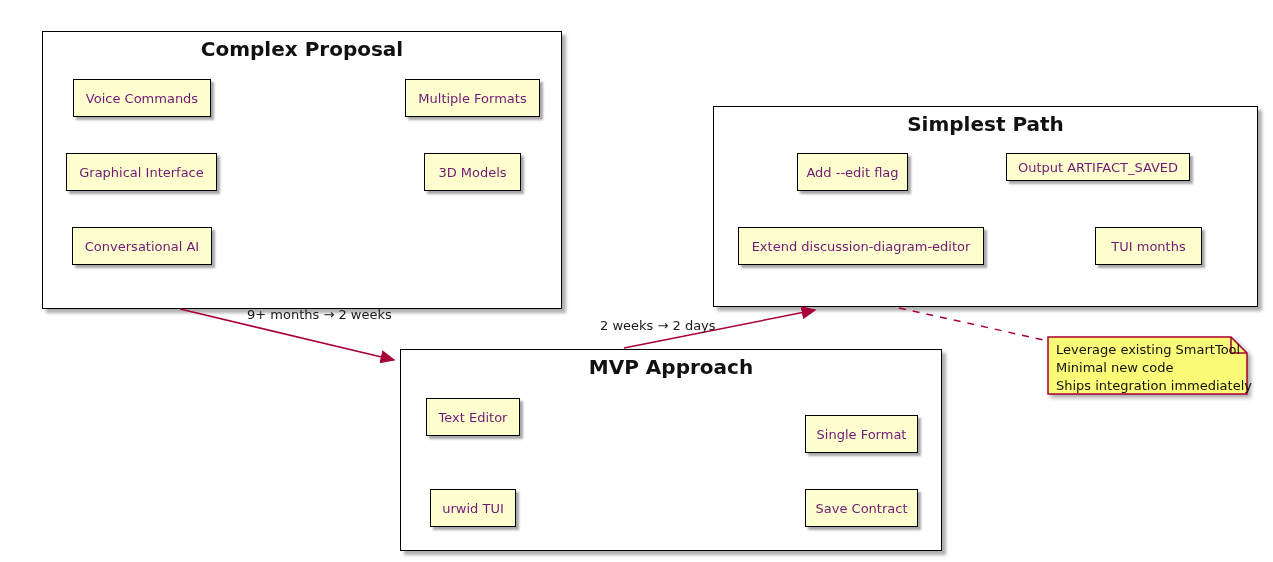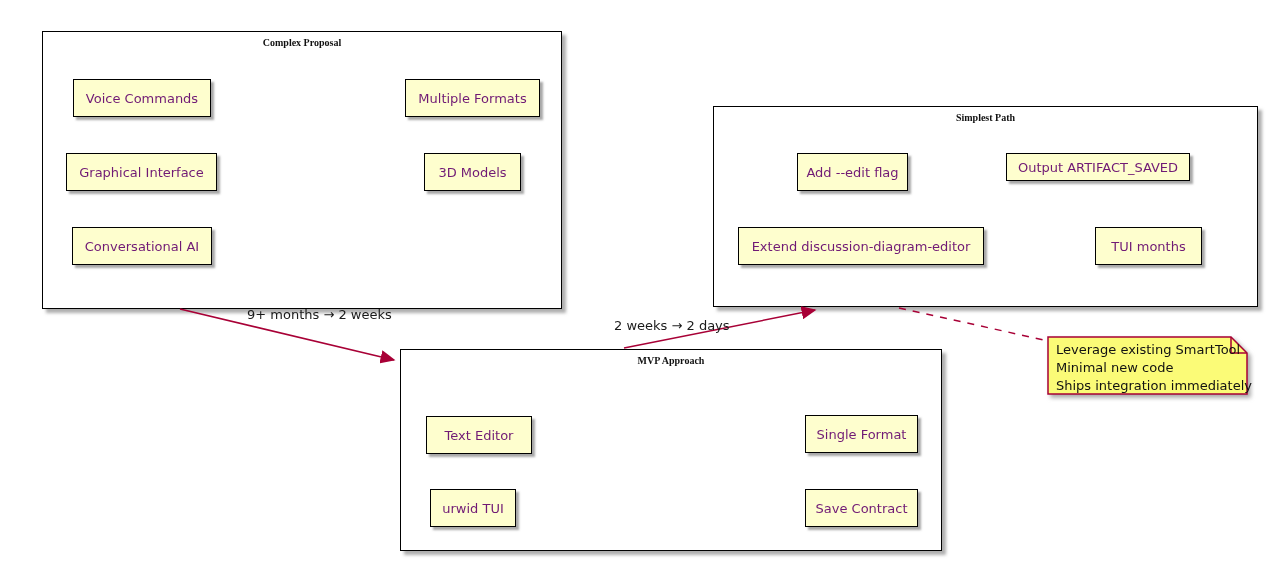--- a/index.html
+++ b/index.html
@@ -14,24 +14,23 @@
   .group{
     position:absolute;
     background:#ffffff;
     border:1.5px solid #000000;
     box-shadow:4px 4px 3px rgba(110,110,110,0.55);
     box-sizing:border-box;
   }
   .group-title{
     text-align:center;
     font-weight:bold;
-    font-size:10px;
+    font-size:20px;
     padding-top:5px;
     color:#111111;
-    font-family:Liberation Serif, serif;
   }
   .node{
     position:absolute;
     background:#fefece;
     border:1.5px solid #000000;
     box-shadow:3px 3px 2px rgba(110,110,110,0.6);
     box-sizing:border-box;
     display:flex;align-items:center;justify-content:center;
     font-size:13px;
     white-space:nowrap;
@@ -82,34 +81,34 @@
       <marker id="arrowhead" markerWidth="11" markerHeight="9" refX="9" refY="4.5" orient="auto">
         <polygon points="0 0, 10 4.5, 0 9" fill="#a80036"></polygon>
       </marker>
     </defs>
     <line x1="180" y1="309" x2="394" y2="360" stroke="#a80036" stroke-width="1.5" marker-end="url(#arrowhead)"></line>
     <line x1="624" y1="348" x2="815" y2="310" stroke="#a80036" stroke-width="1.5" marker-end="url(#arrowhead)"></line>
     <line x1="899" y1="308" x2="1044" y2="340" stroke="#a80036" stroke-width="1.5" stroke-dasharray="7,7"></line>
   </svg>
 
   <div class="edge-label" style="left:247px;top:307px">9+ months → 2 weeks</div>
-  <div class="edge-label" style="left:614px;top:318px">2 weeks → 2 days</div>
+  <div class="edge-label" style="left:600px;top:318px">2 weeks → 2 days</div>
 
   <div class="node" style="left:73px;top:79px;width:138px;height:38px">Voice Commands</div>
   <div class="node" style="left:405px;top:79px;width:135px;height:38px">Multiple Formats</div>
   <div class="node" style="left:66px;top:153px;width:151px;height:38px">Graphical Interface</div>
   <div class="node" style="left:424px;top:153px;width:97px;height:38px">3D Models</div>
   <div class="node" style="left:72px;top:227px;width:140px;height:38px">Conversational AI</div>
 
   <div class="node" style="left:797px;top:153px;width:111px;height:38px">Add --edit flag</div>
   <div class="node" style="left:1006px;top:153px;width:184px;height:28px">Output ARTIFACT_SAVED</div>
   <div class="node" style="left:738px;top:227px;width:246px;height:38px">Extend discussion-diagram-editor</div>
   <div class="node" style="left:1095px;top:227px;width:107px;height:38px">TUI months</div>
 
-  <div class="node" style="left:426px;top:416px;width:106px;height:38px">Text Editor</div>
+  <div class="node" style="left:426px;top:398px;width:94px;height:38px">Text Editor</div>
   <div class="node" style="left:805px;top:415px;width:113px;height:38px">Single Format</div>
   <div class="node" style="left:430px;top:489px;width:86px;height:38px">urwid TUI</div>
   <div class="node" style="left:805px;top:489px;width:113px;height:38px">Save Contract</div>
 
   <svg id="note" viewBox="0 0 206 64">
     <polygon points="1,1 184,1 200,17 200,58 1,58" fill="#fbfb77" stroke="#a80036" stroke-width="1.5"></polygon>
     <polyline points="184,1 184,17 200,17" fill="none" stroke="#a80036" stroke-width="1.5"></polyline>
   </svg>
   <div id="note-text">
     <div>Leverage existing SmartTool</div>

